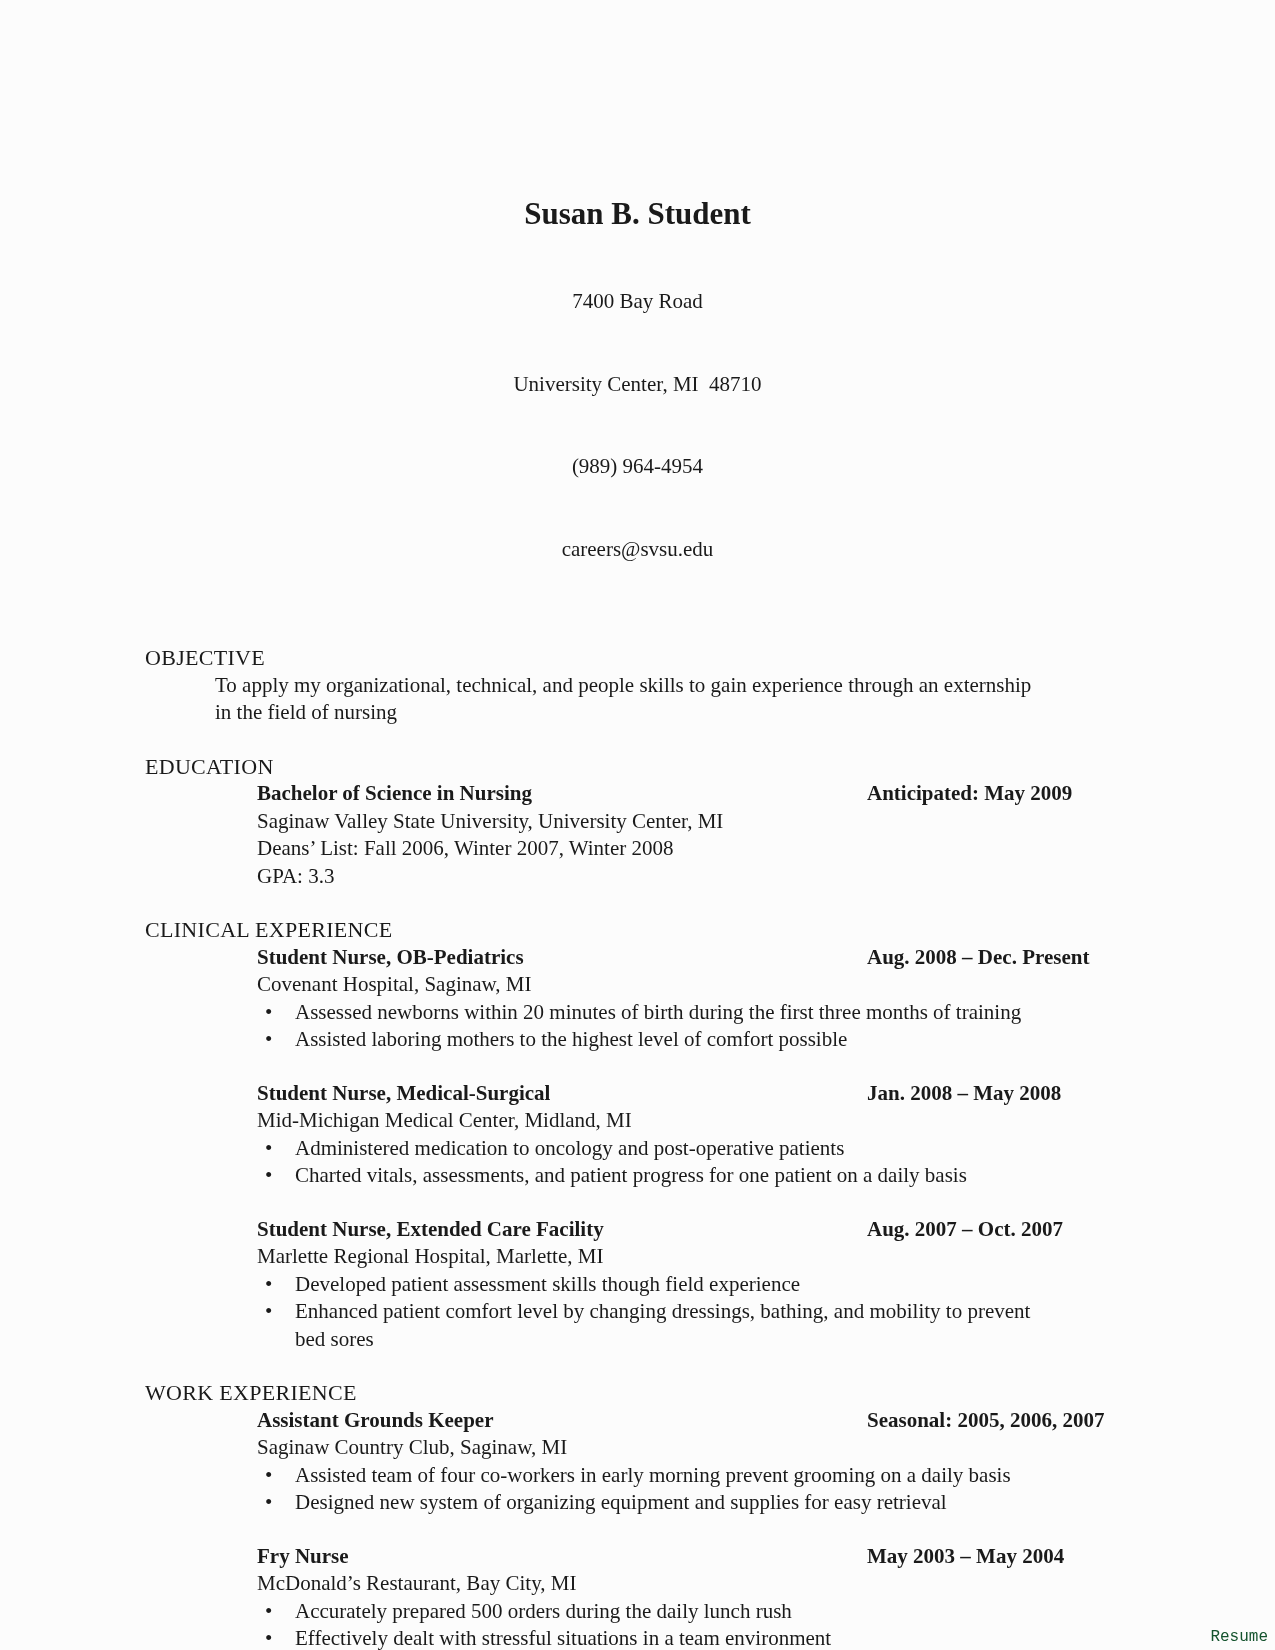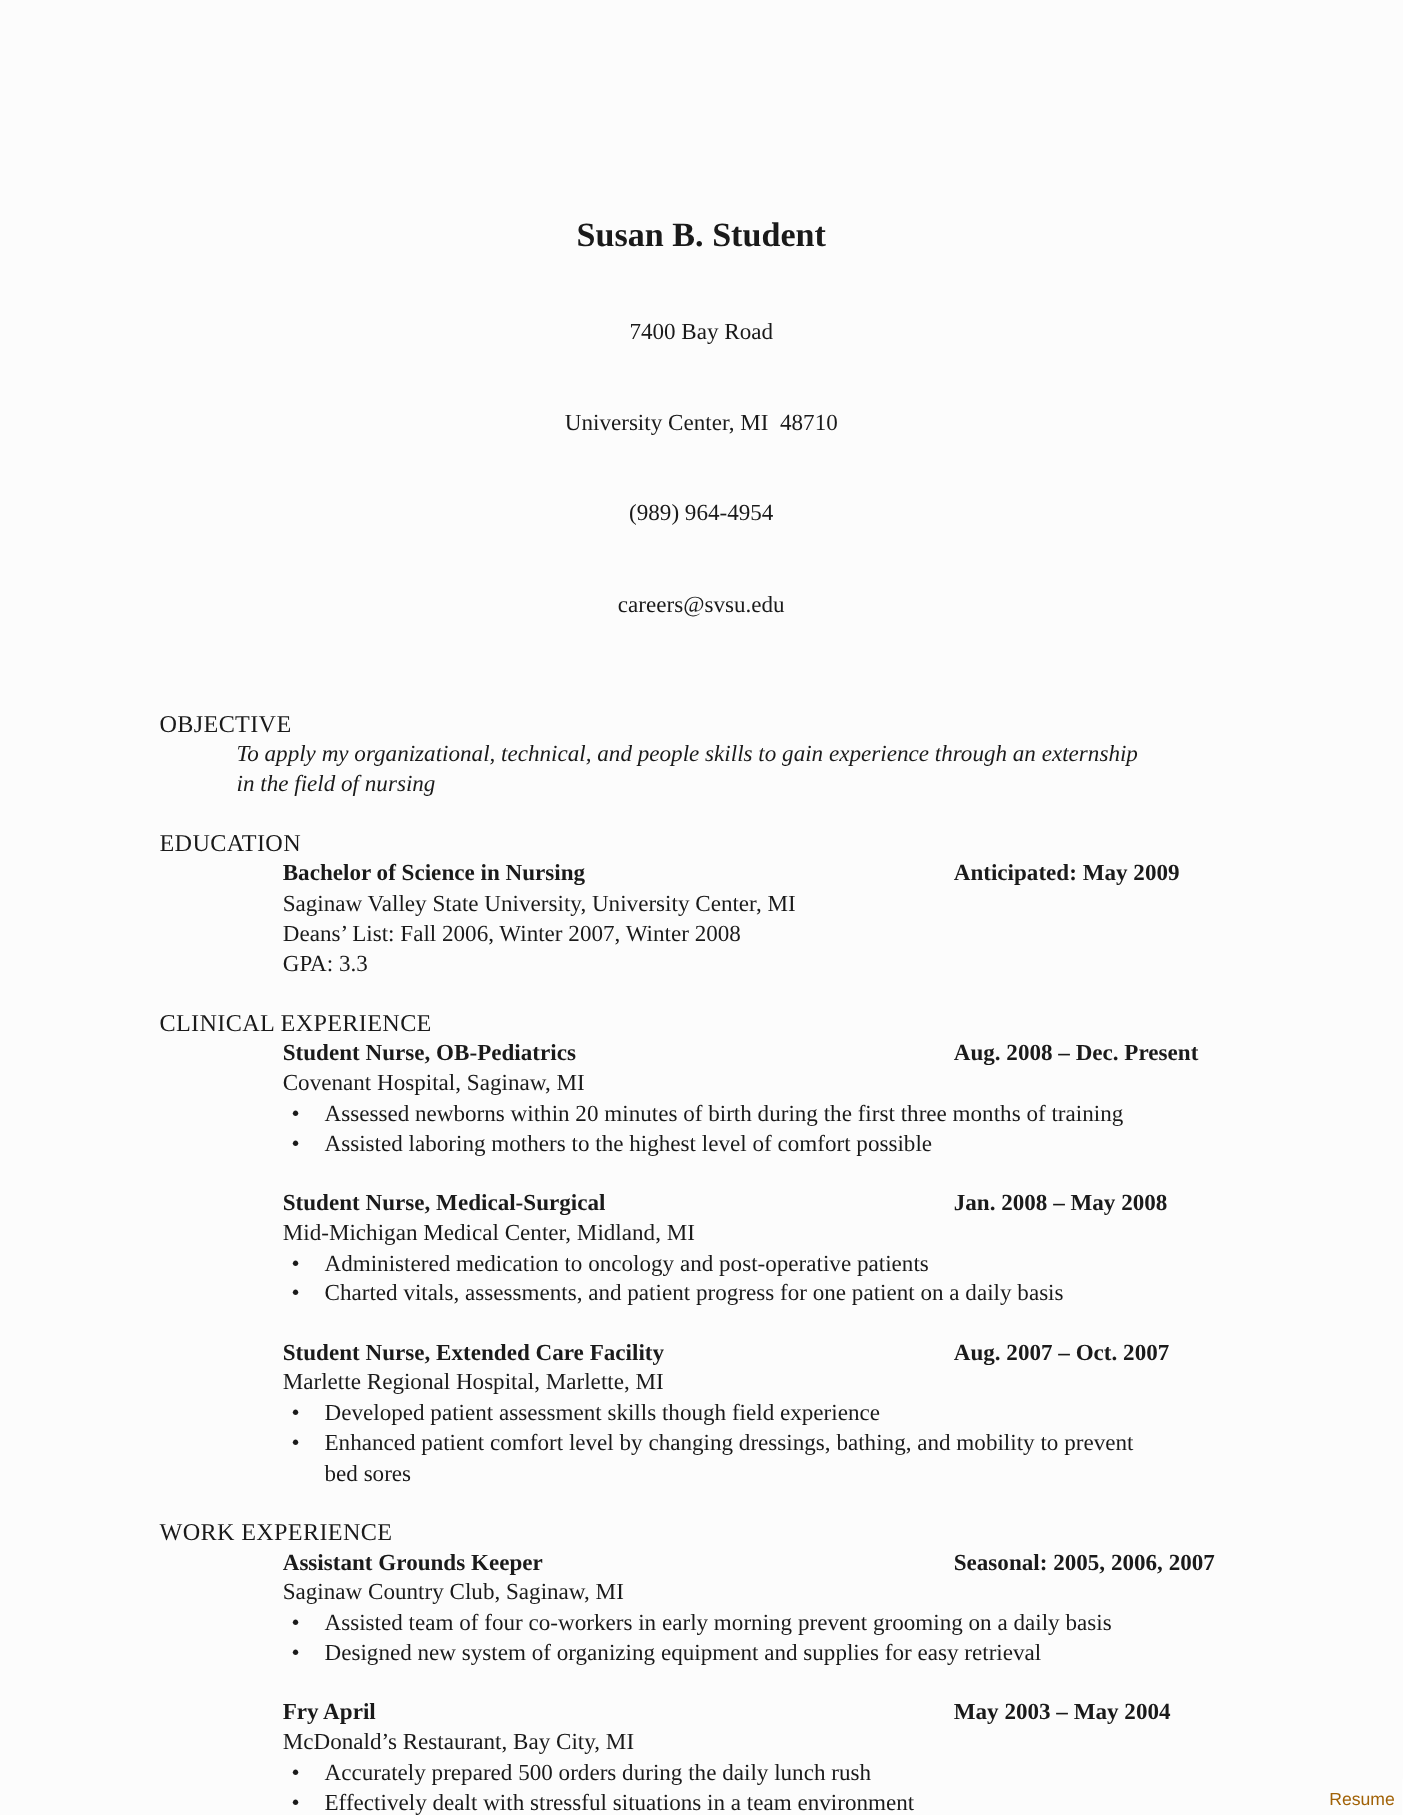--- a/index.html
+++ b/index.html
@@ -41,21 +41,20 @@
   .heading {
     margin: 0;
     font-size: 22px;
     font-weight: 400;
     line-height: 27.5px;
     letter-spacing: 0.3px;
   }
   .objective-text {
     margin: 0 0 0 70px;
     width: 835px;
-    font-style: italic;
   }
 
   .entry {
     position: relative;
     margin-left: 112px;
   }
   .entry + .entry {
     margin-top: 26px;
   }
   .row {
@@ -87,24 +86,24 @@
     position: absolute;
     left: 8px;
     top: 0;
   }
 
   
   .footer-label {
     position: absolute;
     right: 7px;
     bottom: 4px;
-    font-family: Liberation Sans, sans-serif;
+    font-family: Liberation Mono, monospace;
     font-size: 16px;
     line-height: 18px;
-    color: #a16207;
+    color: #14532d;
   }
 </style>
 </head>
 <body>
 
 <div class="page">
 
   <header class="header">
     <div class="name">Susan B. Student</div>
     <div class="hline">7400 Bay Road</div>
@@ -181,21 +180,21 @@
       </div>
       <div class="line">Saginaw Country Club, Saginaw, MI</div>
       <ul class="bullets">
         <li>Assisted team of four co-workers in early morning prevent grooming on a daily basis</li>
         <li>Designed new system of organizing equipment and supplies for easy retrieval</li>
       </ul>
     </div>
 
     <div class="entry">
       <div class="row">
-        <span class="title">Fry April</span>
+        <span class="title">Fry Nurse</span>
         <span class="date">May 2003 – May 2004</span>
       </div>
       <div class="line">McDonald’s Restaurant, Bay City, MI</div>
       <ul class="bullets">
         <li>Accurately prepared 500 orders during the daily lunch rush</li>
         <li>Effectively dealt with stressful situations in a team environment</li>
       </ul>
     </div>
   </section>
 

